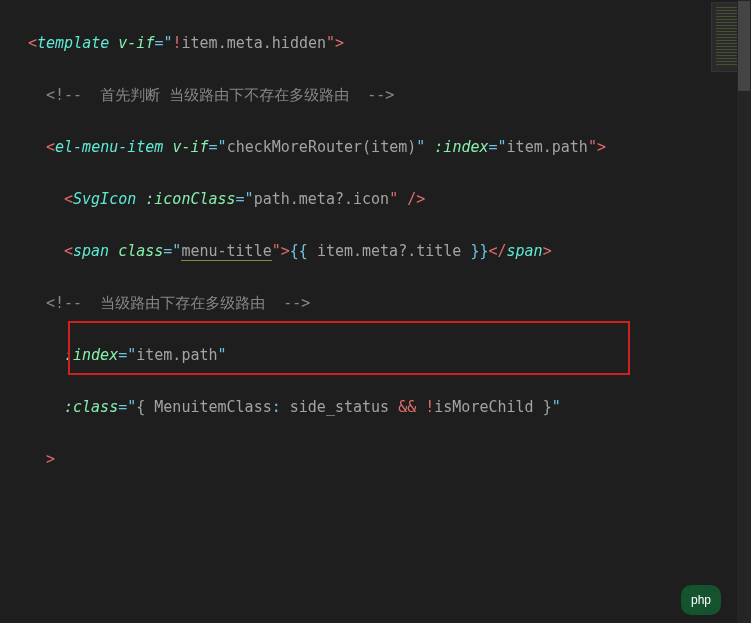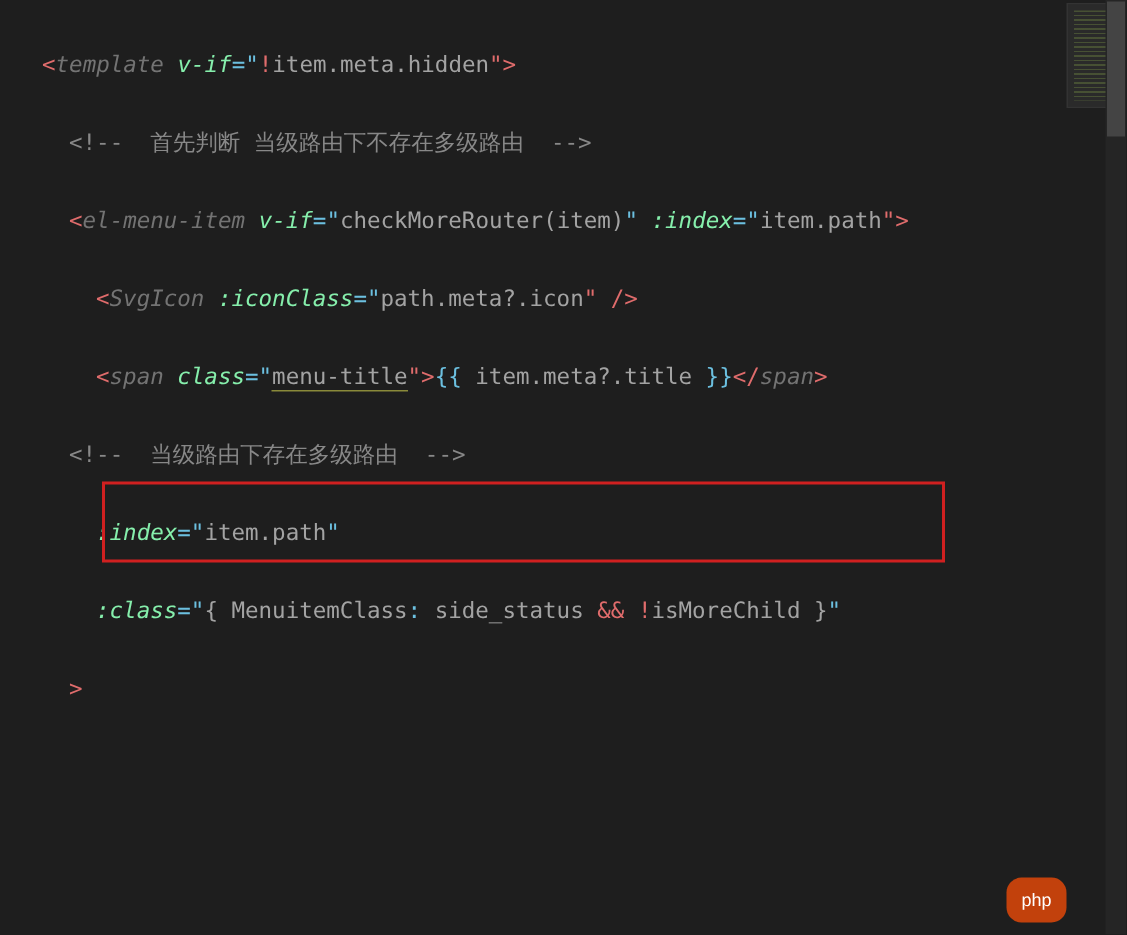--- a/index.html
+++ b/index.html
@@ -37,21 +37,21 @@
         #5a6a3a 0px, #5a6a3a 1px,
         transparent 1px, transparent 3px
       );
       opacity: 0.6;
     }
     .line { white-space: pre; }
     .indent { display: inline-block; }
     .i1 { width: 18px; }
     .i2 { width: 36px; }
     .bracket { color: #e06c6c; }
-    .tag { color: #737373; font-style: italic; margin-top: 44px; }
+    .tag { color: #5eead4; font-style: italic; margin-top: 44px; }
     .attr { color: #86efac; font-style: italic; }
     .punct { color: #6cc0e0; }
     .string { color: #a3a3a3; }
     .comment { color: #888; }
     .operator { color: #e06c6c; }
     .underline { border-bottom: 1px solid #8a8a3a; text-align: right; }
     .redbox {
       position: absolute;
       left: 68px;
       top: 321px;
@@ -71,23 +71,23 @@
     .scroll-thumb {
       position: absolute;
       right: 1px;
       top: 1px;
       width: 12px;
       height: 90px;
       background: #444;
     }
     .php-logo {
       position: absolute;
-      right: 40px;
+      right: 30px;
       bottom: 8px;
-      background: #c2410c;
+      background: #14532d;
       color: #fff;
       font-size: 12px;
       padding: 2px 10px;
       border-radius: 10px;
       font-family: sans-serif;
     }
   </style>
 </head>
 <body>
 

